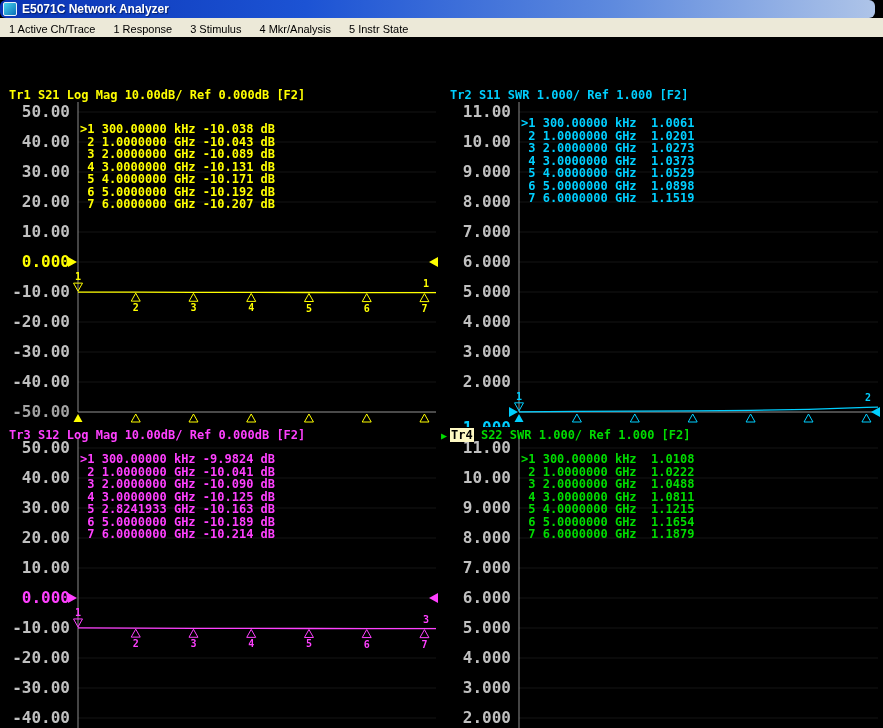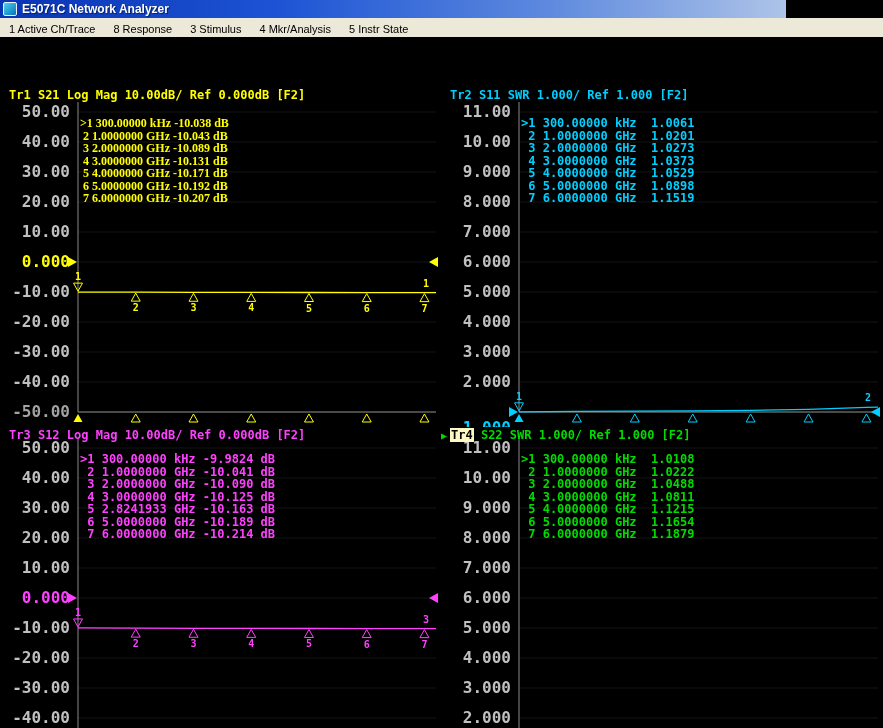--- a/index.html
+++ b/index.html
@@ -1,21 +1,21 @@
 <!DOCTYPE html>
 <html><head>
 <meta charset="utf-8">
 <style>
   html,body{margin:0;padding:0;background:#000;}
   body{width:883px;height:728px;overflow:hidden;position:relative;
        font-family:"DejaVu Sans Mono",monospace;}
   
-  .titlebar{position:absolute;left:0;top:0;width:786px;height:18px;
+  .titlebar{position:absolute;left:0;top:0;width:875px;height:18px;
     background:linear-gradient(90deg,#0a34b4 0%,#1c53d4 35%,#5e8ade 70%,#aec4e8 100%);
-    display:flex;align-items:center;}
+    display:flex;align-items:center;border-radius:6px;}
   .title-icon{width:12px;height:12px;margin:0 5px 0 3px;border-radius:2px;
     background:linear-gradient(135deg,#49d6ef 0%,#0a6fb8 100%);
     border:1px solid #e8f0fa;flex:0 0 auto;}
   .title-text{color:#fff;font-family:"Liberation Sans",sans-serif;font-weight:bold;
     font-size:12px;text-shadow:1px 1px 1px #05206b;white-space:nowrap;}
   .menubar{position:absolute;left:0;top:18px;width:883px;height:19px;background:#ece9d8;}
   .menu-item{display:inline-block;padding:3px 9px 0 9px;color:#000;
     font-family:"Liberation Sans",sans-serif;font-size:11px;white-space:nowrap;cursor:default;}
   
   .main{position:absolute;left:0;top:37px;width:883px;height:691px;background:#000;}
@@ -31,21 +31,21 @@
   .mtable div{white-space:pre;}
 </style>
 </head>
 <body>
 
 <div class="titlebar">
   <span class="title-icon"></span>
   <span class="title-text">E5071C Network Analyzer</span>
 </div>
 <div class="menubar">
-  <span class="menu-item">1 Active Ch/Trace</span><span class="menu-item">8 Response</span><span class="menu-item">3 Stimulus</span><span class="menu-item">4 Mkr/Analysis</span><span class="menu-item">5 Instr State</span>
+  <span class="menu-item">1 Active Ch/Trace</span><span class="menu-item">1 Response</span><span class="menu-item">3 Stimulus</span><span class="menu-item">4 Mkr/Analysis</span><span class="menu-item">5 Instr State</span>
 </div>
 
 <div class="main">
 
   <section class="panel" style="left: 0px; top: 38px; width: 441px; height: 352px;">
     <div class="ylabels">
         <div class="ylab" style="top: 31px; color: rgb(192, 192, 192);">50.00</div>
         <div class="ylab" style="top: 61px; color: rgb(192, 192, 192);">40.00</div>
         <div class="ylab" style="top: 91px; color: rgb(192, 192, 192);">30.00</div>
         <div class="ylab" style="top: 121px; color: rgb(192, 192, 192);">20.00</div>
@@ -90,21 +90,21 @@
         <text x="308.96159491588304" y="236.51299999999998" fill="#ffff00" font-size="10" font-weight="bold" text-anchor="middle" font-family="DejaVu Sans Mono,monospace">5</text>
         <polygon points="308.96159491588304,339 304.46159491588304,347 313.46159491588304,347" fill="none" stroke="#ffff00" stroke-width="1"></polygon>
         <polygon points="366.7063244995726,218.576 362.2063244995726,226.576 371.2063244995726,226.576" fill="none" stroke="#ffff00" stroke-width="1"></polygon>
         <text x="366.7063244995726" y="236.576" fill="#ffff00" font-size="10" font-weight="bold" text-anchor="middle" font-family="DejaVu Sans Mono,monospace">6</text>
         <polygon points="366.7063244995726,339 362.2063244995726,347 371.2063244995726,347" fill="none" stroke="#ffff00" stroke-width="1"></polygon>
         <polygon points="424.4510540832621,218.621 419.9510540832621,226.621 428.9510540832621,226.621" fill="none" stroke="#ffff00" stroke-width="1"></polygon>
         <text x="424.4510540832621" y="236.621" fill="#ffff00" font-size="10" font-weight="bold" text-anchor="middle" font-family="DejaVu Sans Mono,monospace">7</text>
         <polygon points="424.4510540832621,339 419.9510540832621,347 428.9510540832621,347" fill="none" stroke="#ffff00" stroke-width="1"></polygon>
         <text x="426" y="211.63" fill="#ffff00" font-size="10" font-weight="bold" text-anchor="middle" font-family="DejaVu Sans Mono,monospace">1</text>
       </svg>
-    <div class="mtable" style="left: 80px; top: 42px; color: rgb(255, 255, 0); font-family: Liberation Serif, serif;">
+    <div class="mtable" style="left: 80px; top: 48px; color: rgb(255, 255, 0);">
         <div>&gt;1 300.00000 kHz -10.038 dB</div>
         <div> 2 1.0000000 GHz -10.043 dB</div>
         <div> 3 2.0000000 GHz -10.089 dB</div>
         <div> 4 3.0000000 GHz -10.131 dB</div>
         <div> 5 4.0000000 GHz -10.171 dB</div>
         <div> 6 5.0000000 GHz -10.192 dB</div>
         <div> 7 6.0000000 GHz -10.207 dB</div>
       </div>
     <div class="panel-header" style="top: 13px; color: rgb(255, 255, 0);"><span class="tr">Tr1</span> <span>S21</span> <span>Log Mag 10.00dB/</span> <span>Ref 0.000dB</span> <span>[F2]</span></div>
   </section>

